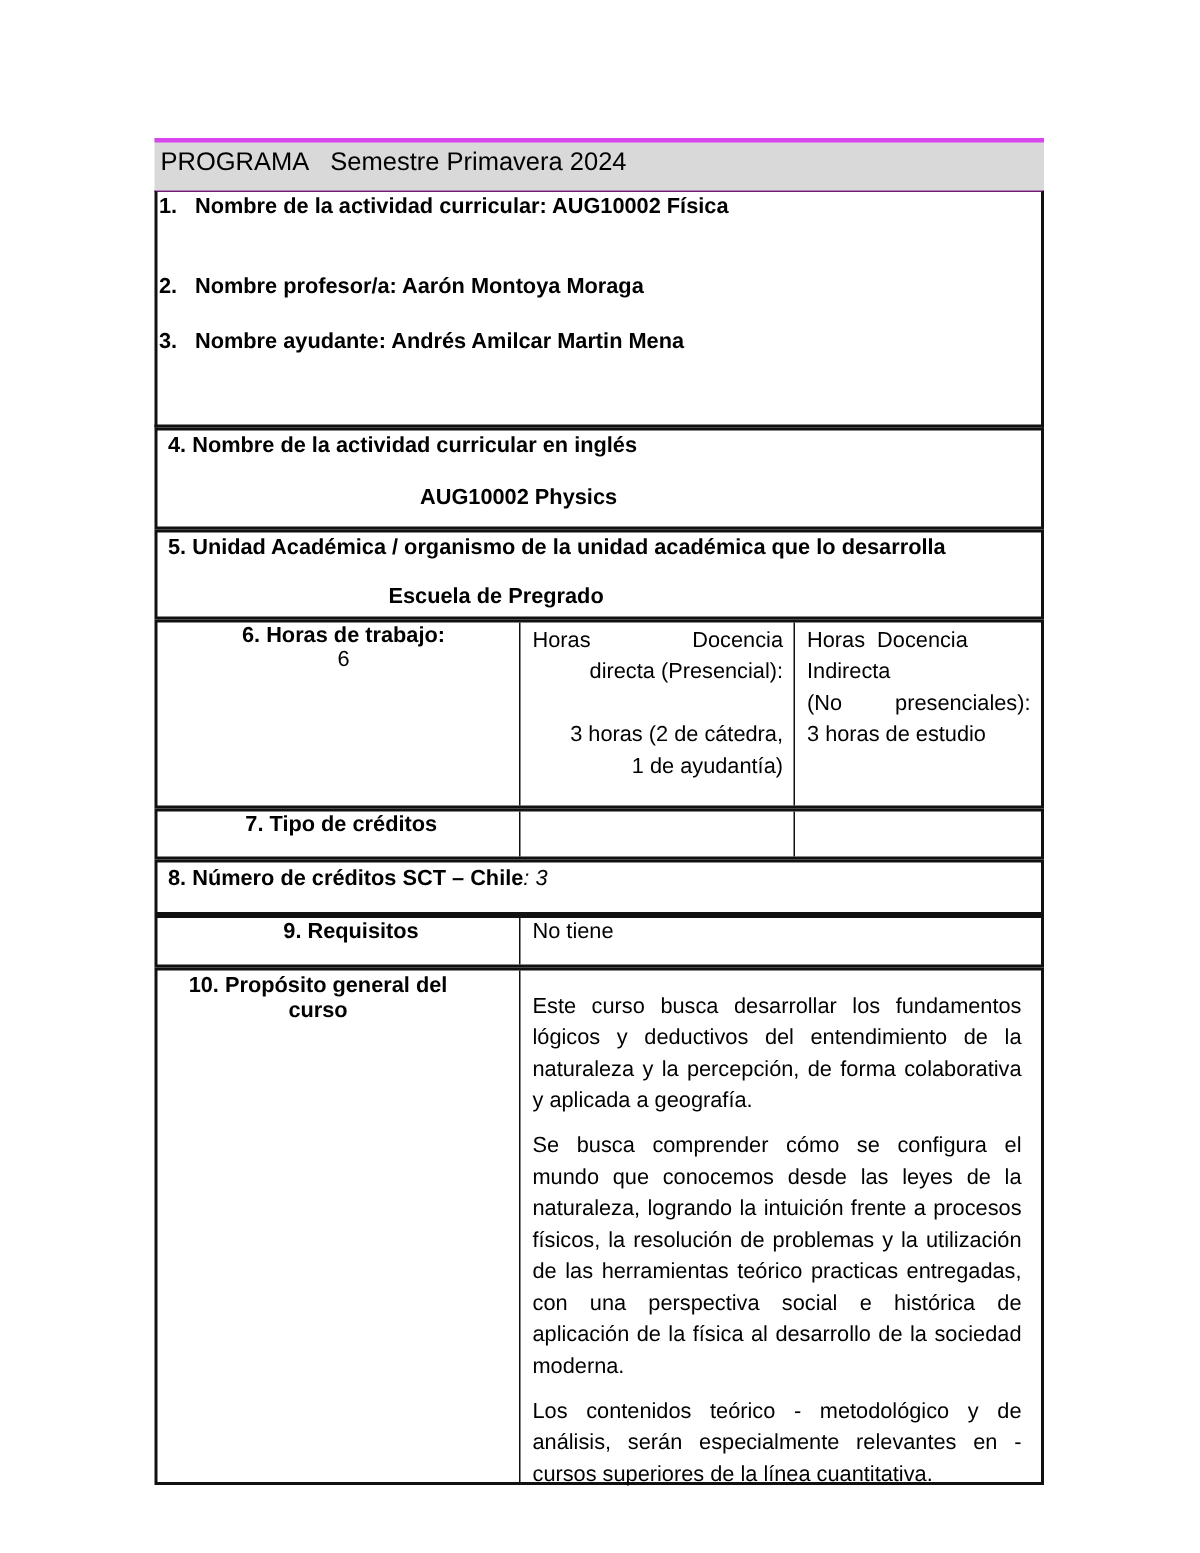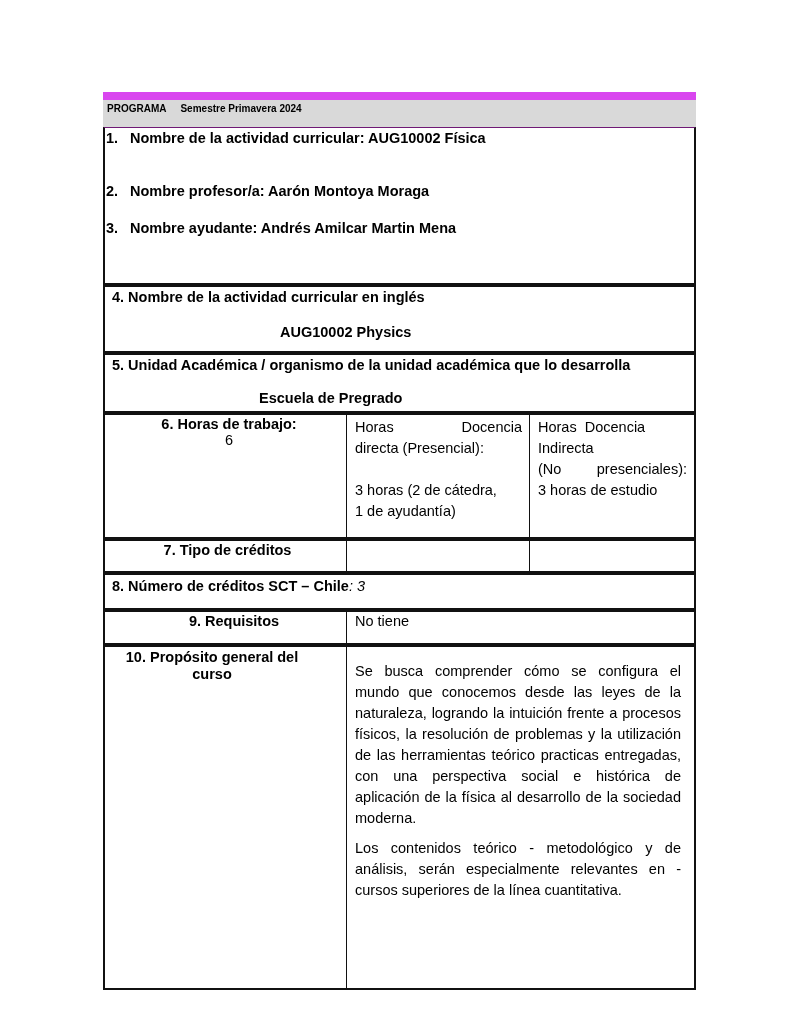--- a/index.html
+++ b/index.html
@@ -18,25 +18,25 @@
     }
     .page {
       position: absolute;
       left: 103px;
       top: 92px;
       width: 593px;
     }
     .header-band {
       height: 35px;
       background: #d9d9d9;
-      border-top: 8px solid #d946ef;
+      border-top: 3px solid #d946ef;
       box-sizing: border-box;
       padding: 3px 0 0 4px;
-      font-weight: bold;
-      font-size: 10px;
+      font-weight: normal;
+      font-size: 17px;
     }
     .header-band .gap { display: inline-block; width: 14px; }
     .box {
       border: 2px solid #111;
       border-top: none;
       box-sizing: border-box;
       position: relative;
     }
     .box.first { border-top: 1px solid #701a75; padding-left: 28px; }
     .row { position: relative; box-sizing: border-box; }
@@ -60,21 +60,21 @@
 
     
     .sec5 { height: 60px; border-top: 2px solid #111; }
     .sec5 .title { position: absolute; left: 7px; top: 2px; font-weight: bold; }
     .sec5 .value { position: absolute; left: 154px; top: 35px; font-weight: bold; }
 
     
     .grid { display: flex; border-top: 2px solid #111; }
     .cell { box-sizing: border-box; position: relative; }
     .c1 { width: 242px; border-right: 1.5px solid #111; text-align: center; }
-    .c2 { width: 183px; border-right: 1.5px solid #111; }
+    .c2 { width: 183px; border-right: 1.5px solid #111; text-align: right; }
     .c3 { flex: 1; }
     .c23 { flex: 1; }
 
     .sec6 { height: 126px; }
     .sec6 .c1 { padding: 1px 0 0 7px; }
     .sec6 .c2 { padding: 2px 7px 0 8px; line-height: 21px; }
     .sec6 .c3 { padding: 2px 7px 0 8px; line-height: 21px; }
     .spread { display: flex; justify-content: space-between; }
 
     .sec7 { height: 34px; }
@@ -161,18 +161,19 @@
   <div class="box grid sec9">
     <div class="cell c1 b">9. Requisitos</div>
     <div class="cell c23">No tiene</div>
   </div>
 
   <div class="box grid sec10">
     <div class="cell c1 b">
       <div style="width: 200px;">10. Propósito general del curso</div>
     </div>
     <div class="cell c23">
+      <p class="para">Este curso busca desarrollar los fundamentos lógicos y deductivos del entendimiento de la naturaleza y la percepción, de forma colaborativa y aplicada a geografía.</p>
       <p class="para">Se busca comprender cómo se configura el mundo que conocemos desde las leyes de la naturaleza, logrando la intuición frente a procesos físicos, la resolución de problemas y la utilización de las herramientas teórico practicas entregadas, con una perspectiva social e histórica de aplicación de la física al desarrollo de la sociedad moderna.</p>
       <p class="para">Los contenidos teórico - metodológico y de análisis, serán especialmente relevantes en - cursos superiores de la línea cuantitativa.</p>
     </div>
   </div>
 
 </div>
 
 </body></html>

